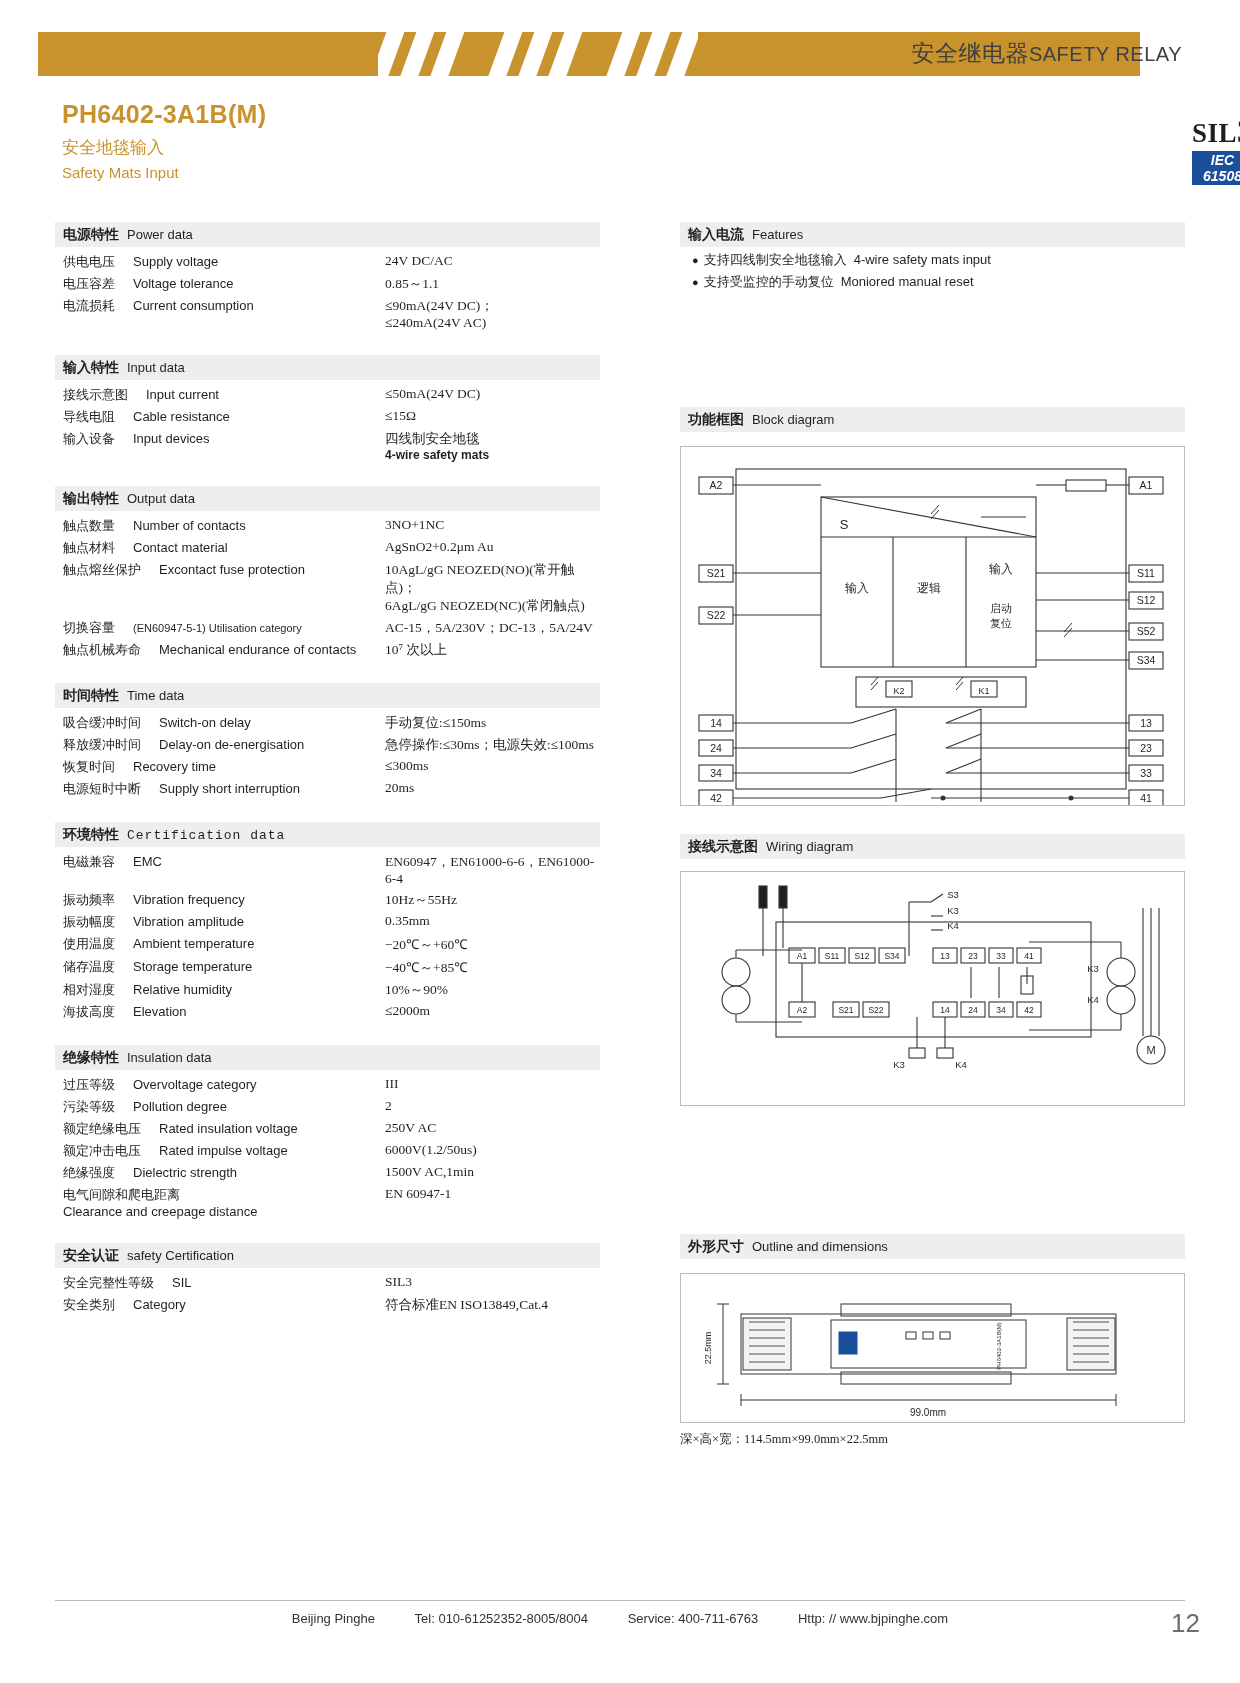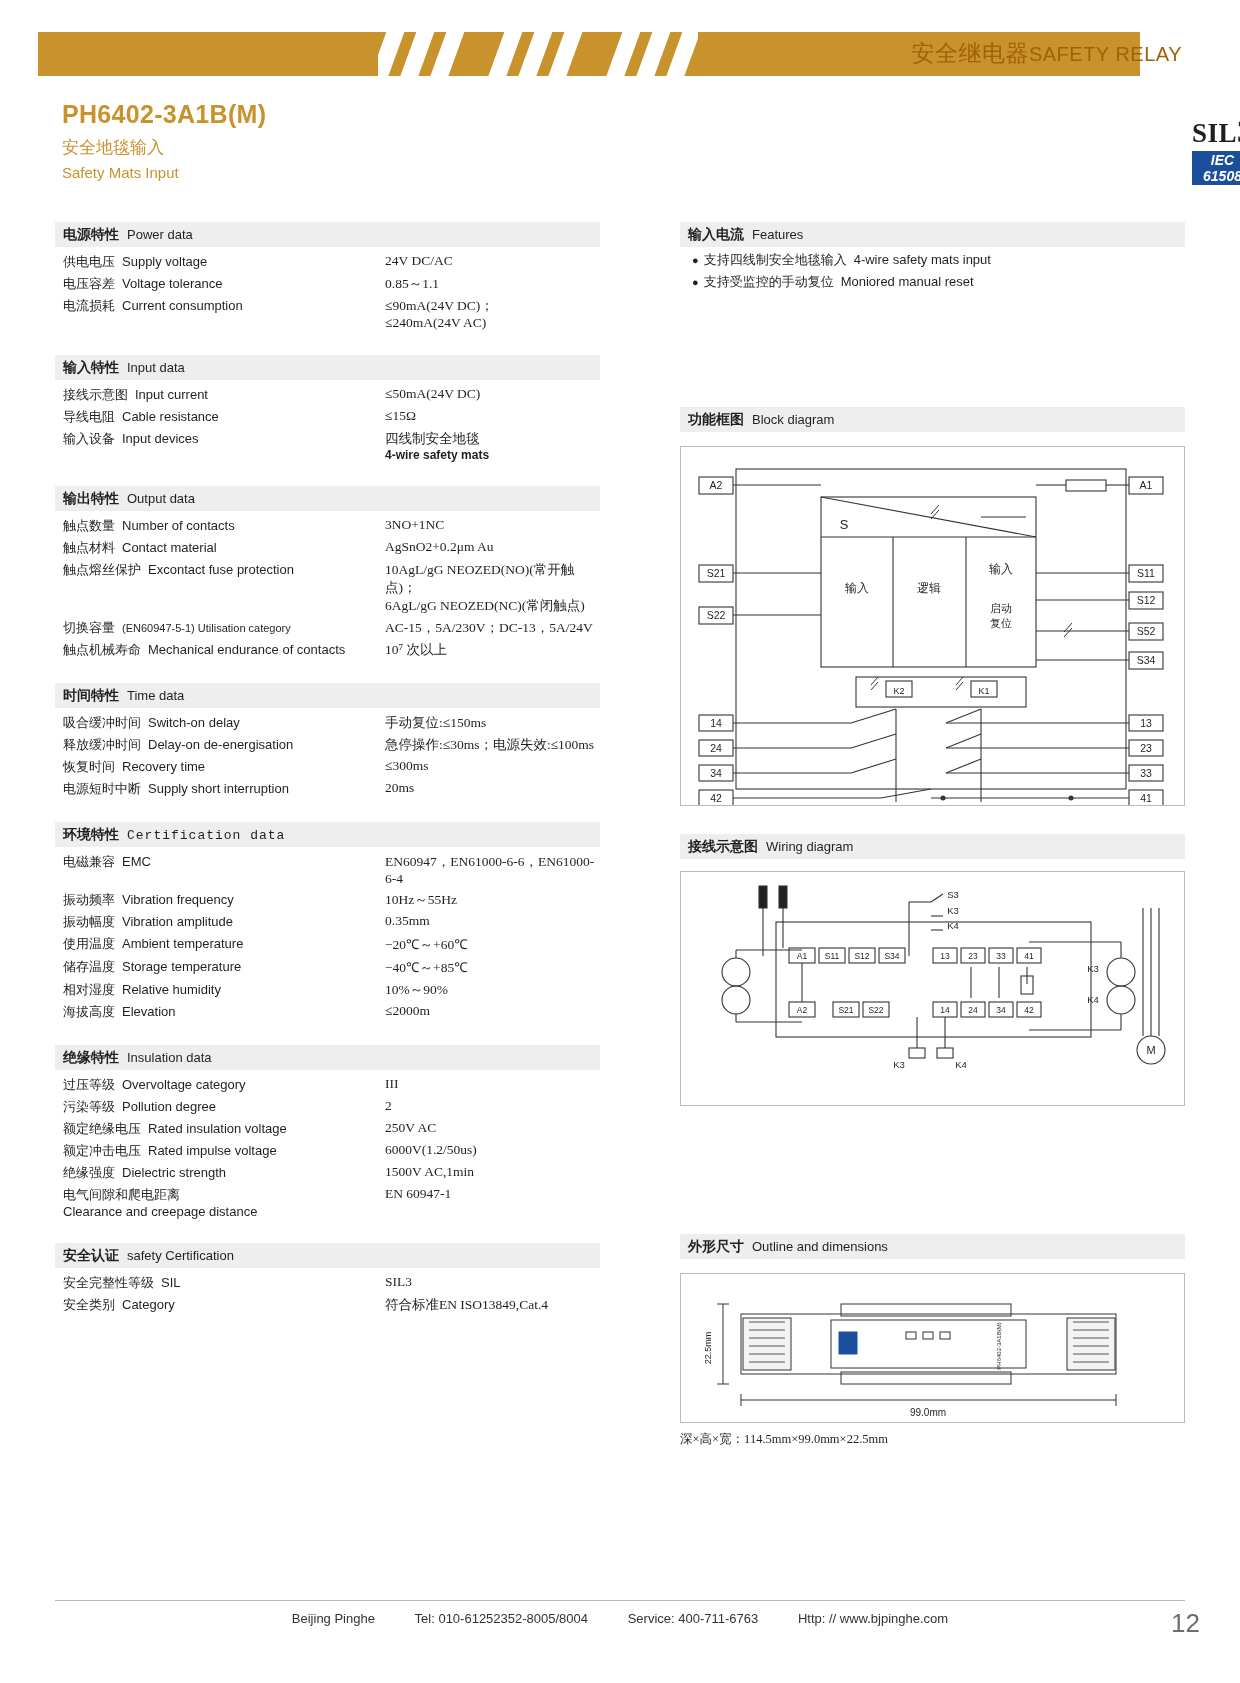--- a/index.html
+++ b/index.html
@@ -17,21 +17,21 @@
     position:absolute; left:38px; top:0; width:1102px; height:44px;
     background:#c8922c;
   }
   .header-bar .stripes { position:absolute; left:340px; top:0; height:44px; width:320px; overflow:hidden; }
   .header-bar .stripes i {
     position:absolute; top:-6px; width:18px; height:58px; background:#fff;
     transform:skewX(-20deg);
   }
   .header-title {
     position:absolute; right:58px; top:6px;
-    font-size:23px; color:#a16207; letter-spacing:0.5px; white-space:nowrap;text-align:center;
+    font-size:23px; color:#404040; letter-spacing:0.5px; white-space:nowrap;text-align:center;
   }
   .header-title .en { font-size:20px; letter-spacing:0.5px; }
 
   
   .prod { position:absolute; left:62px; top:100px; }
   .prod .model { font-size:25px; color:#c8922c; font-weight:bold; letter-spacing:0.3px; }
   .prod .cn { font-size:17px; color:#c8922c; margin-top:7px; }
   .prod .en { font-size:15px; color:#c8922c; margin-top:5px; }
 
   
@@ -53,21 +53,21 @@
     font-size:14px; margin-bottom:4px;
   }
   .sect-head .cn { font-weight:bold; }
   .sect-head .en { margin-left:8px; font-size:13px; }
   .sect-head.mono .en { font-family:"Liberation Mono", monospace; letter-spacing:1px; }
 
   table.spec { width:100%; border-collapse:collapse; }
   table.spec td { vertical-align:top; padding:2px 0 2px 0; font-size:13px; }
   table.spec td.k { width:330px; padding-left:8px; white-space:nowrap; }
   table.spec td.k .cn { }
-  table.spec td.k .en { margin-left:7px; }
+  table.spec td.k .en { margin-left:18px; }
   table.spec td.v { font-family:"Liberation Serif", serif; font-size:13.5px; }
   .smallen { font-size:11px; }
 
   .feat { font-size:13px; padding-left:12px; }
   .feat div { margin:4px 0; }
   .feat .dot { font-size:11px; margin-right:5px; }
   .feat .en { margin-left:7px; }
 
   .sect { margin-bottom:22px; }
 

